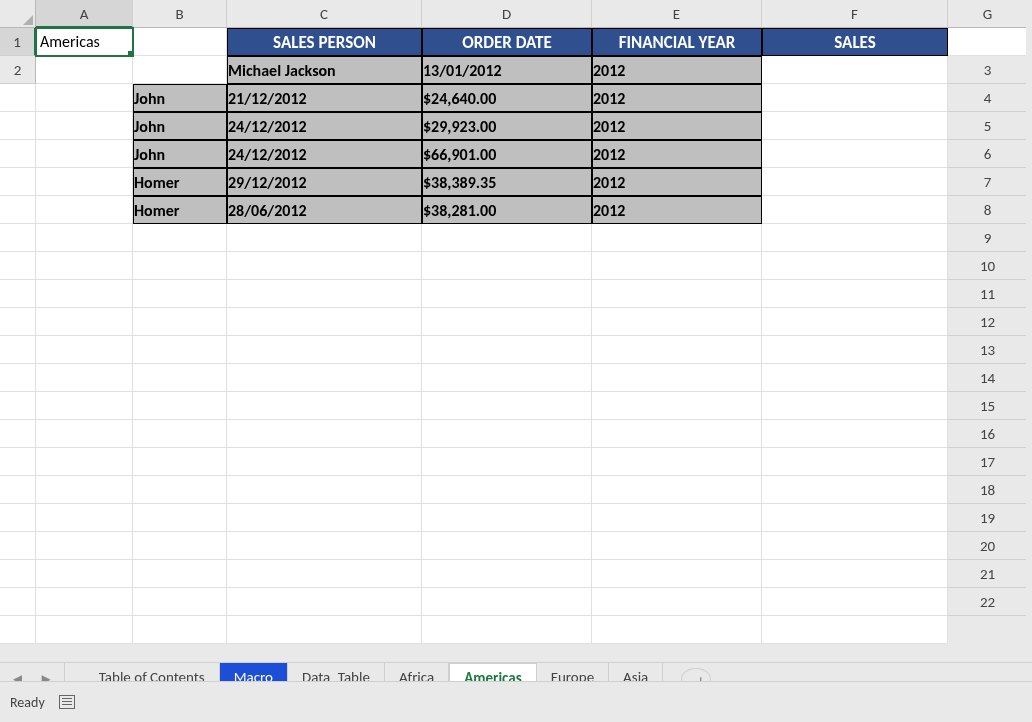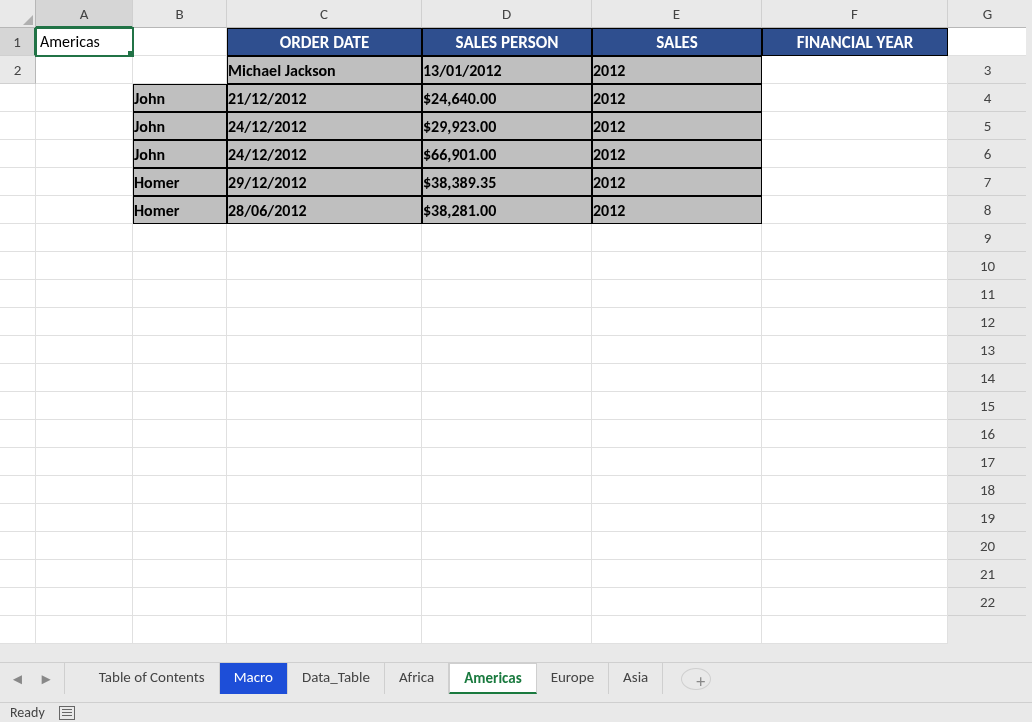--- a/index.html
+++ b/index.html
@@ -161,21 +161,21 @@
     width: 22px; height: 22px;
     line-height: 18px;
     text-align: center;
     align-self: center;
     margin-left: 12px;
   }
   
   .status-bar {
     position: absolute;
     left: 0; right: 0; bottom: 0;
-    height: 20px;
+    height: 41px;
     background: #e9e9e9;
     border-top: 1px solid #cfcfcf;
     display: flex;
     align-items: center;
     padding: 0 10px;
     font-size: 14px;
     color: #444;
     gap: 14px;
   }
   .macro-icon {
@@ -200,24 +200,24 @@
       <div class="col-head selected">A</div>
       <div class="col-head">B</div>
       <div class="col-head">C</div>
       <div class="col-head">D</div>
       <div class="col-head">E</div>
       <div class="col-head">F</div>
       <div class="col-head">G</div>
       <div class="row-head selected">1</div>
       <div class="cell active">Americas</div>
       <div class="cell"></div>
+      <div class="thead">SALES PERSON</div>
       <div class="thead">ORDER DATE</div>
-      <div class="thead">SALES PERSON</div>
+      <div class="thead">FINANCIAL YEAR</div>
       <div class="thead">SALES</div>
-      <div class="thead">FINANCIAL YEAR</div>
       <div class="cell"></div>
       <div class="row-head">2</div>
       <div class="cell"></div>
       <div class="cell"></div>
       <div class="tcell">Michael Jackson</div>
       <div class="tcell">13/01/2012</div>
       <div class="tcell">2012</div>
       <div class="cell"></div>
       <div class="row-head">3</div>
       <div class="cell"></div>

